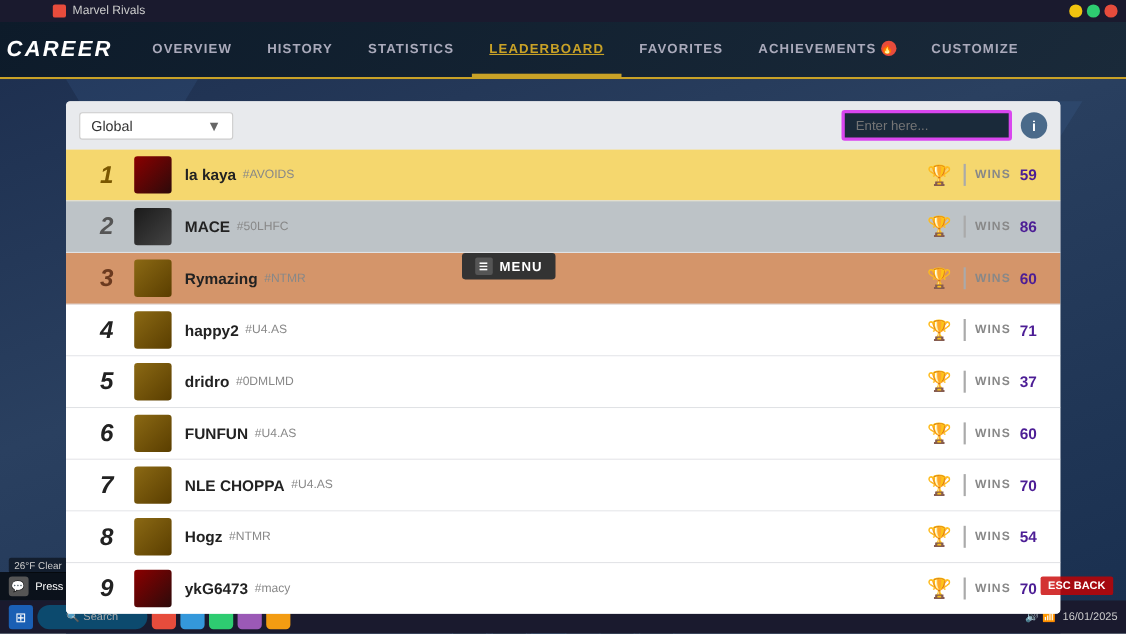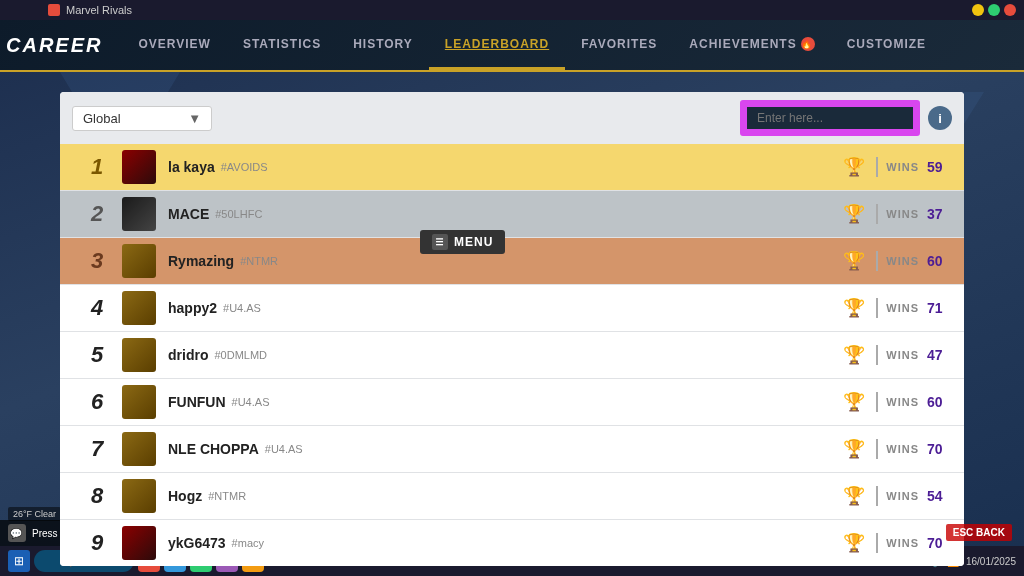--- a/index.html
+++ b/index.html
@@ -173,26 +173,26 @@
       margin-left: auto;
       color: #666;
     }
     .search-area {
       display: flex;
       align-items: center;
       gap: 8px;
     }
     .search-input {
       background: #1a2a3a;
-      border: 7px solid #d946ef;
+      border: 3px solid #d946ef;
       border-radius: 3px;
       padding: 4px 10px;
       font-size: 12px;
       color: #888;
-      width: 180px;
+      width: 155px;
     }
     .info-btn {
       width: 24px;
       height: 24px;
       background: #4a6a8a;
       border-radius: 50%;
       display: flex;
       align-items: center;
       justify-content: center;
       color: white;
@@ -458,22 +458,22 @@
     <span class="tb-btn tb-min"></span>
     <span class="tb-btn tb-max"></span>
     <span class="tb-btn tb-close"></span>
   </div>
 </div>
 
 <div class="header">
   <div class="career-logo">CAREER</div>
   <nav class="nav-tabs">
     <div class="nav-tab">OVERVIEW</div>
+    <div class="nav-tab">HISTORY</div>
     <div class="nav-tab">STATISTICS</div>
-    <div class="nav-tab">HISTORY</div>
     <div class="nav-tab active">LEADERBOARD</div>
     <div class="nav-tab">FAVORITES</div>
     <div class="nav-tab">ACHIEVEMENTS
       <span class="achievements-icon">🔥</span>
     </div>
     <div class="nav-tab">CUSTOMIZE</div>
   </nav>
 </div>
 
 <div class="main-content">
@@ -515,21 +515,21 @@
       <span class="rank-num">2</span>
       <div class="player-avatar avatar-2"></div>
       <div class="player-info">
         <span class="player-name">MACE</span>
         <span class="player-tag">50LHFC</span>
       </div>
       <div class="wins-area">
         <span class="wins-icon">🏆</span>
         <div class="divider-line"></div>
         <span class="wins-label">WINS</span>
-        <span class="wins-count">37</span>
+        <span class="wins-count">86</span>
       </div>
     </div>
 
     <div class="lb-row rank-3">
       <span class="rank-num">3</span>
       <div class="player-avatar avatar-3"></div>
       <div class="player-info">
         <span class="player-name">Rymazing</span>
         <span class="player-tag">NTMR</span>
       </div>
@@ -560,21 +560,21 @@
       <span class="rank-num">5</span>
       <div class="player-avatar avatar-default"></div>
       <div class="player-info">
         <span class="player-name">dridro</span>
         <span class="player-tag">0DMLMD</span>
       </div>
       <div class="wins-area">
         <span class="wins-icon">🏆</span>
         <div class="divider-line"></div>
         <span class="wins-label">WINS</span>
-        <span class="wins-count">47</span>
+        <span class="wins-count">37</span>
       </div>
     </div>
 
     <div class="lb-row">
       <span class="rank-num">6</span>
       <div class="player-avatar avatar-default"></div>
       <div class="player-info">
         <span class="player-name">FUNFUN</span>
         <span class="player-tag">U4.AS</span>
       </div>

